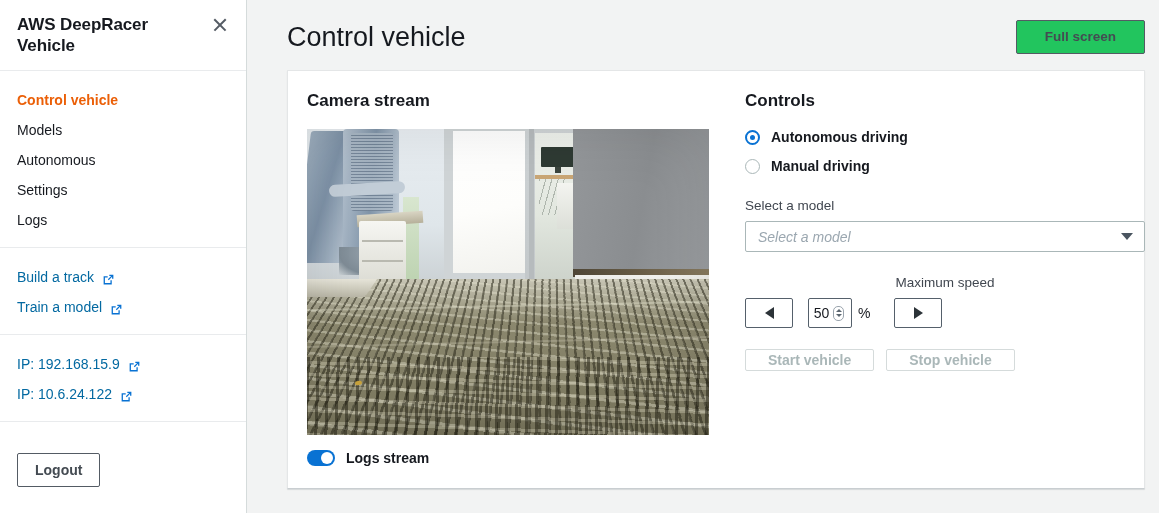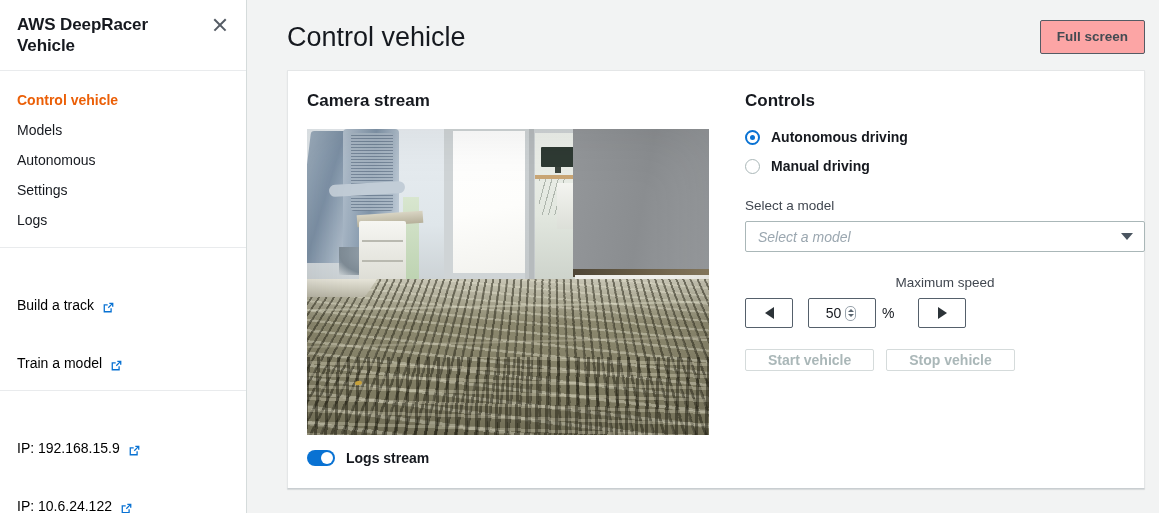--- a/index.html
+++ b/index.html
@@ -62,26 +62,25 @@
     font-size: 14px;
     color: #16191f;
     line-height: 20px;
     cursor: pointer;
   }
   .nav-item.active { color: #eb5f07; font-weight: bold; }
 
   .link-row {
     padding: 5px 17px;
     font-size: 14px;
-    color: #000000;
+    color: #0369a1;
     display: flex;
     align-items: center;
     cursor: pointer;
     line-height: 20px;
-    margin-top: 28px;
   }
   .link-row .lbl { margin-right: 8px; }
   .ext-icon { display: inline-block; width: 13px; height: 13px; flex: 0 0 13px; }
 
   .batt-row {
     padding: 4px 17px;
     font-size: 14px;
     color: #16191f;
     display: flex;
     align-items: center;
@@ -131,25 +130,25 @@
     padding: 20px 0 16px 0;
   }
   .page-title {
     font-size: 27px;
     color: #16191f;
     font-weight: normal;
     line-height: 32px;
     margin: 0;
   }
   .fs-btn {
-    padding: 6px 16px;
+    padding: 6px 28px;
     font-size: 13.5px;
     font-weight: bold;
     color: #444b52;
-    background: #fca5a5;
+    background: #22c55e;
     border: 1px solid #545b64;
     border-radius: 2px;
     cursor: pointer;
     line-height: 20px;
   }
 
   .card {
     background: #ffffff;
     border: 1px solid #e4e6e7;
     border-bottom: 1px solid #c9ced1;
@@ -342,21 +341,21 @@
     background: #fff;
     border: 1px solid #55606b;
     border-radius: 2px;
     display: flex; align-items: center; justify-content: center;
     cursor: pointer;
   }
   .tri-l { width:0;height:0;border-top:6px solid transparent;border-bottom:6px solid transparent;border-right:9px solid #2c3338; }
   .tri-r { width:0;height:0;border-top:6px solid transparent;border-bottom:6px solid transparent;border-left:9px solid #2c3338; }
   .num-box {
     margin-left: 15px;
-    width: 68px; height: 30px;
+    width: 44px; height: 30px;
     border: 1px solid #55606b;
     border-radius: 2px;
     background: #fff;
     display: flex; align-items: center; justify-content: center;
     padding-right: 2px;
   }
   .num-val { font-size: 14px; color: #16191f; }
   .spin {
     width: 11px; height: 15px;
     margin-left: 4px;

